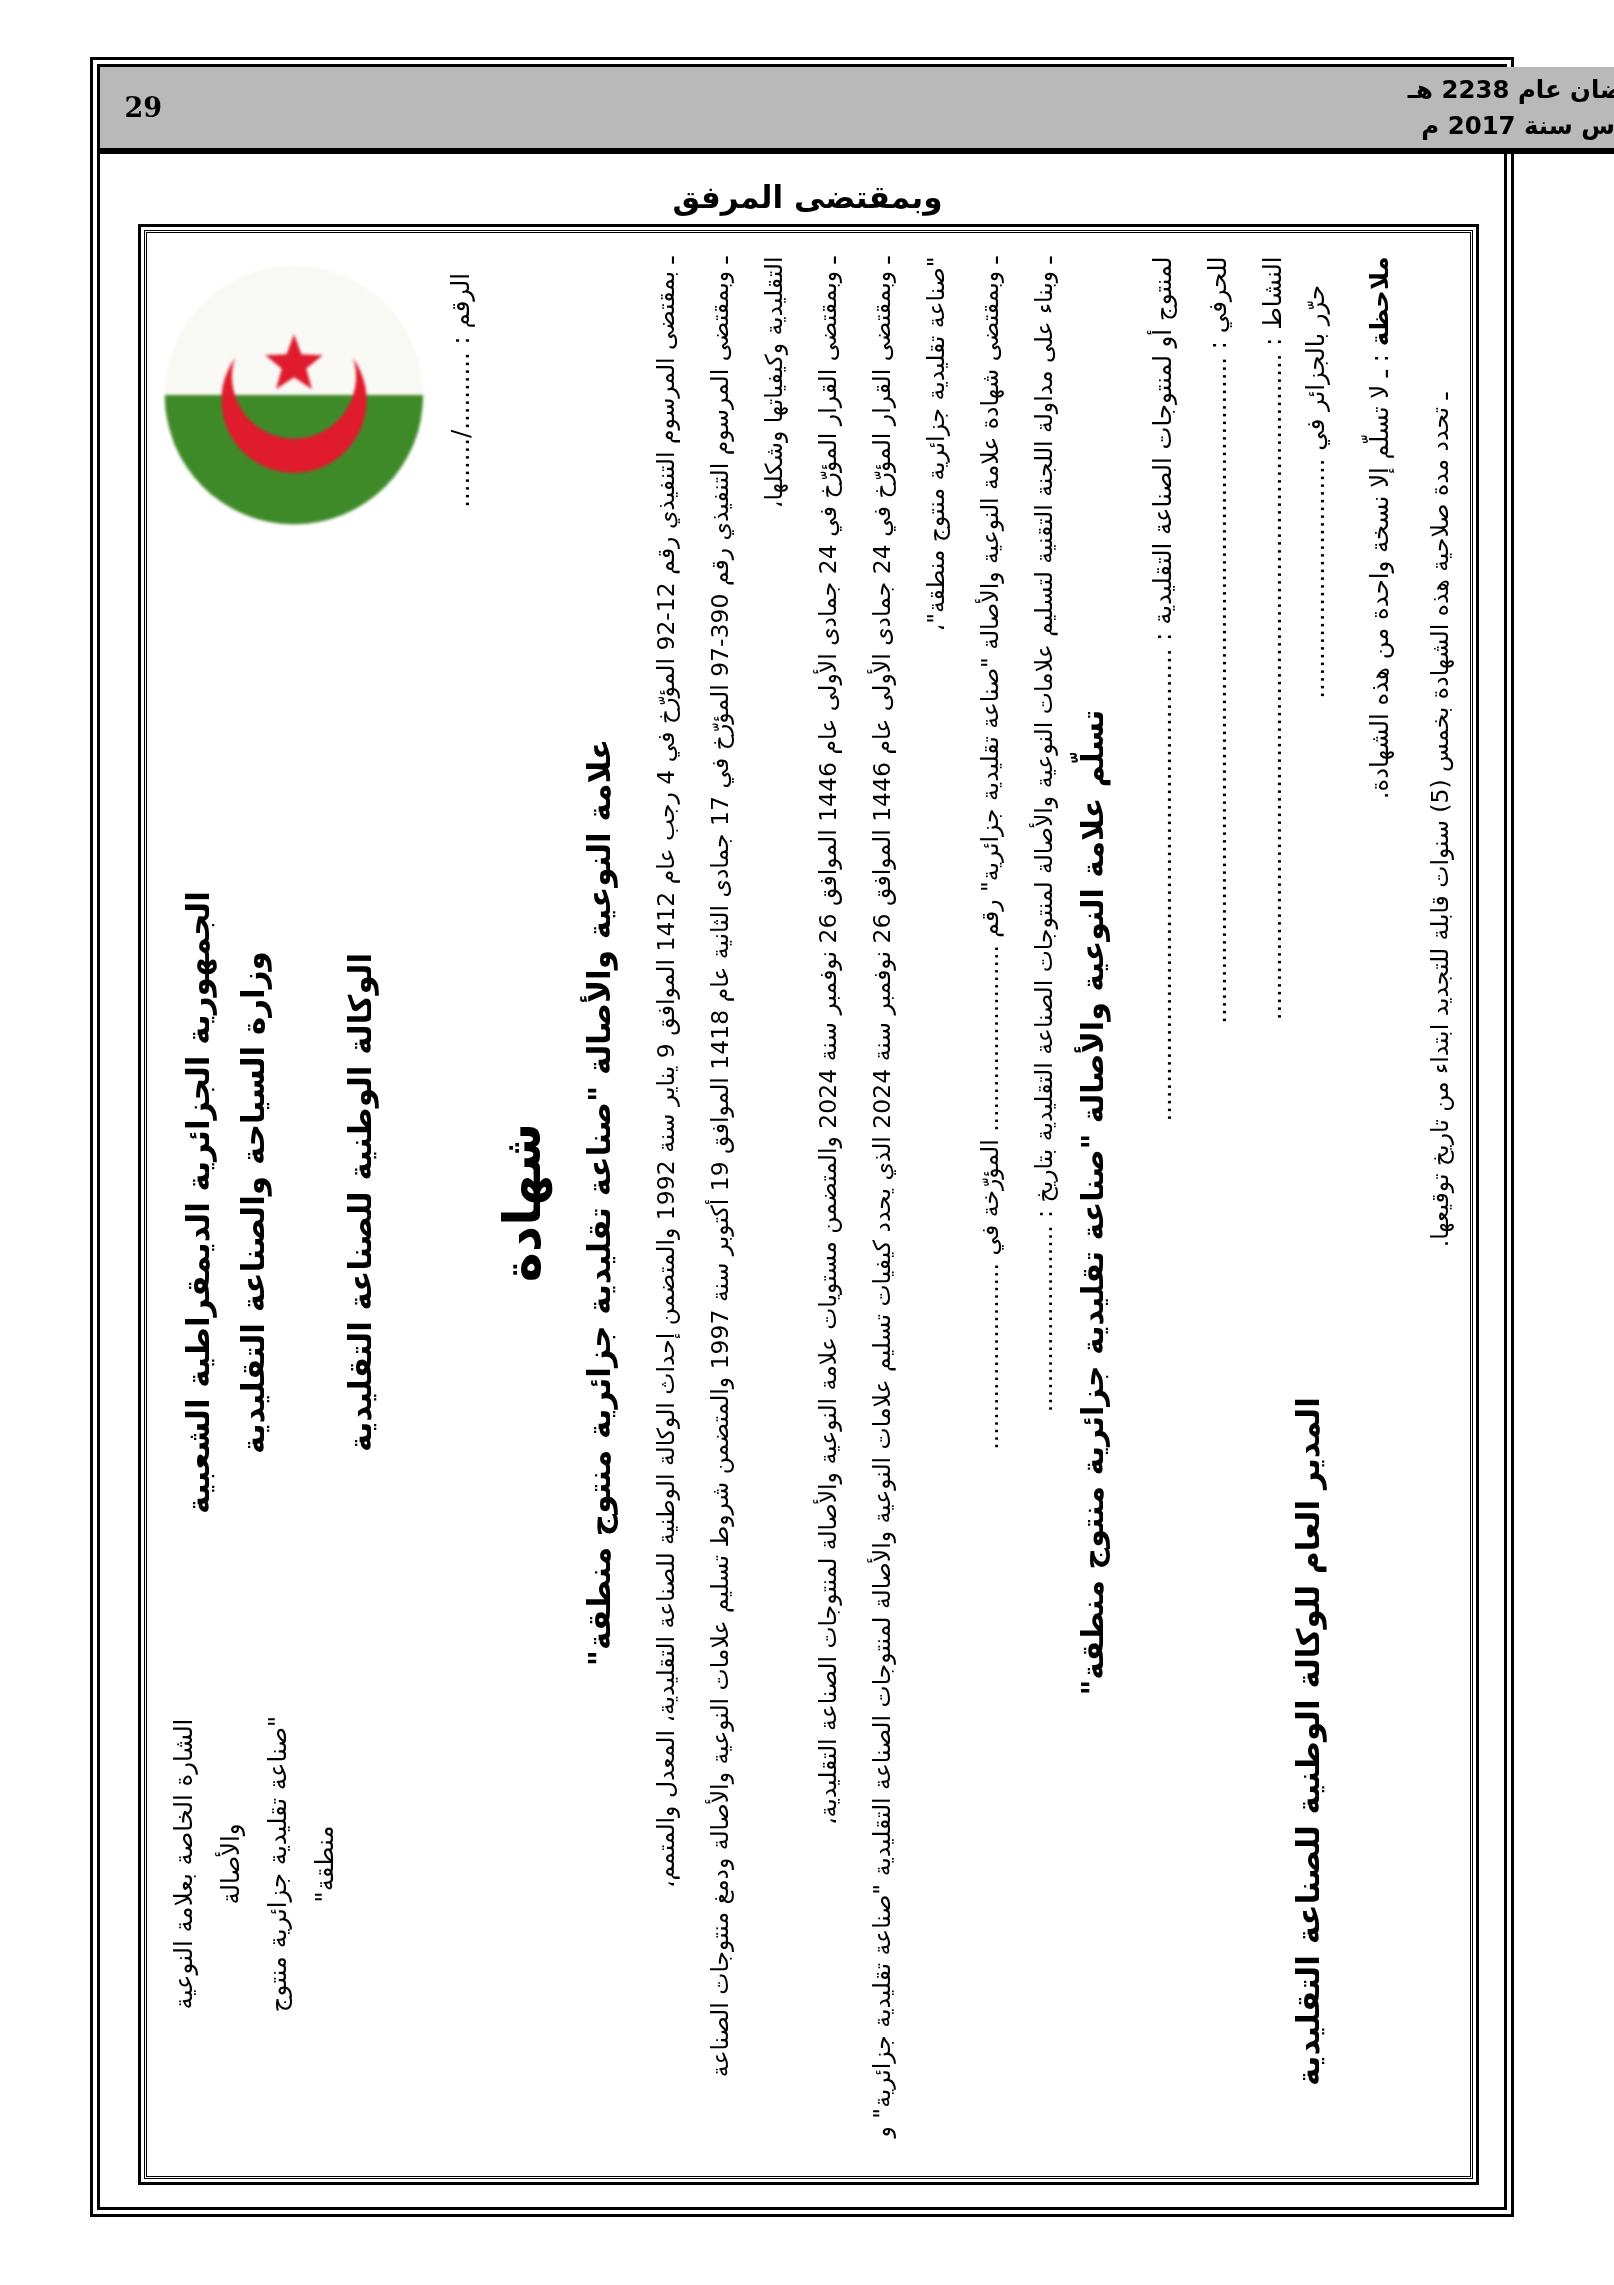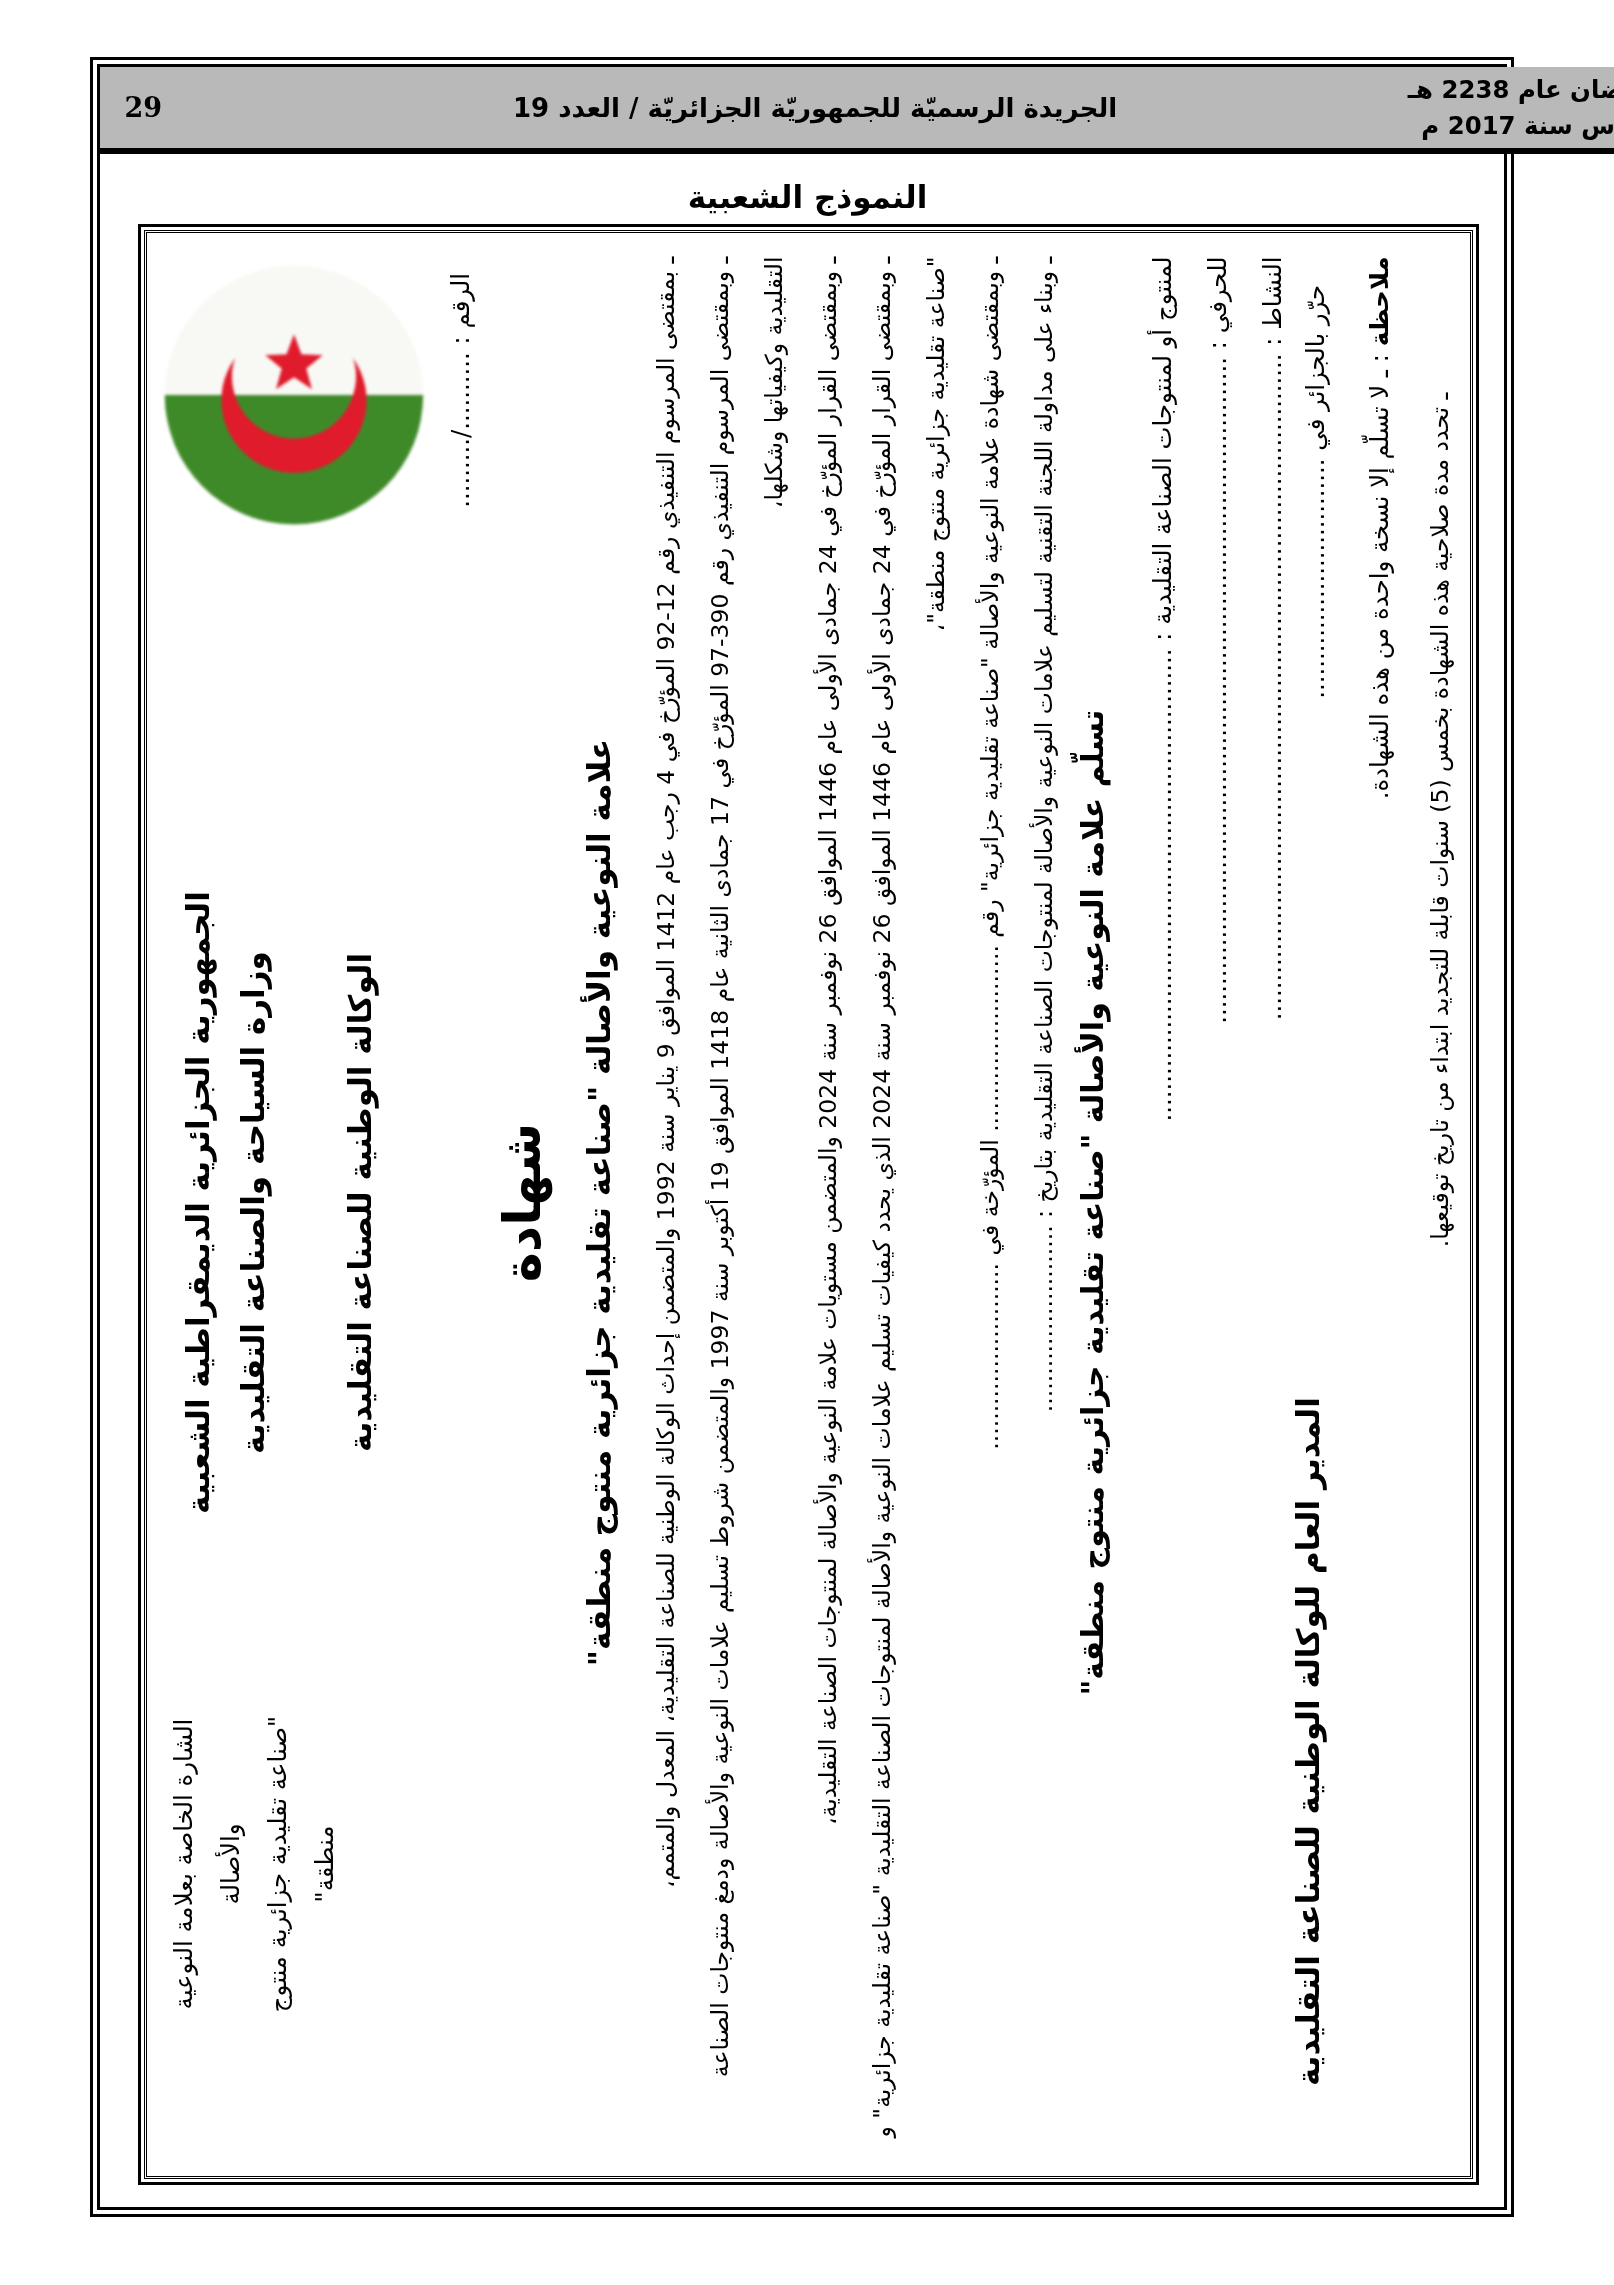--- a/index.html
+++ b/index.html
@@ -61,28 +61,27 @@
   .note-indent{padding-right:136px;font-size:23.5px;}
   .b{font-weight:bold;}
 </style>
 </head>
 <body>
 
 <div class="page-frame"></div>
 
 <div class="header-bar">
   <div class="hb-pageno">29</div>
-  <div class="hb-title">الجريدة الرسميّة للجمهوريّة الجزائريّة / العدد 19</div>
   <div class="hb-dates">
     <div>19 رمضان عام 2238 هـ</div>
     <div>19 مارس سنة 2017 م</div>
   </div>
 </div>
 
-<div class="form-title">النموذج الشعبية</div>
+<div class="form-title">وبمقتضى المرفق</div>
 
 <div class="cert-b1">
   <div class="cert-b2">
     <div class="cert-b3">
       <div class="cert-content">
         <div class="rotated" dir="rtl">
 
           <div class="abs badge-caption">
             <div>الشارة الخاصة بعلامة النوعية</div>
             <div>والأصالة</div>

